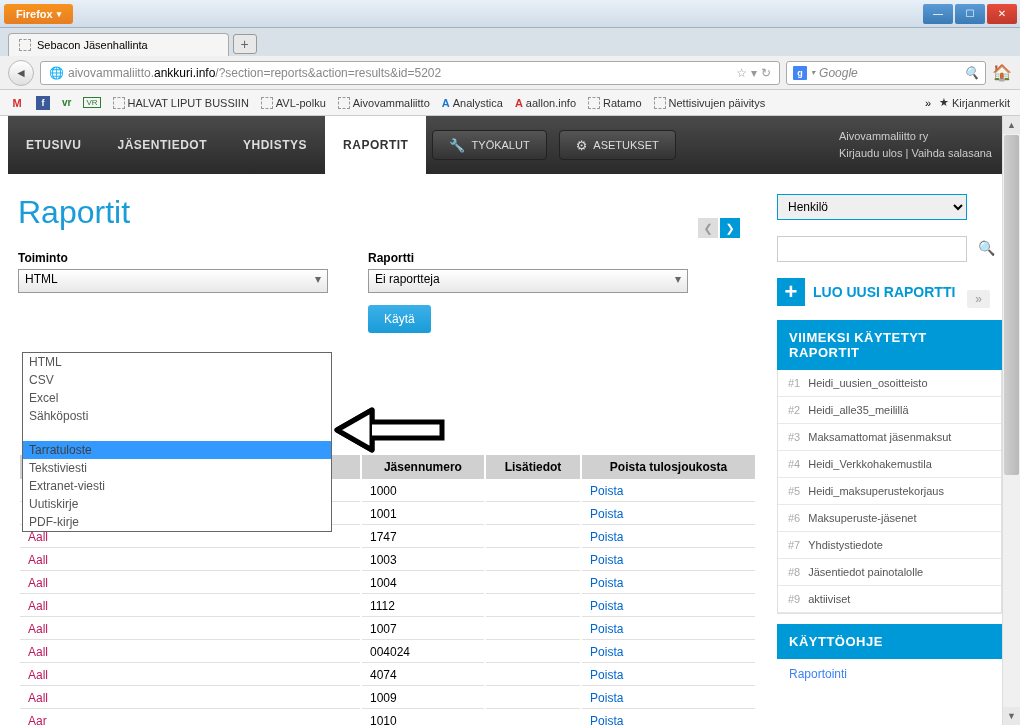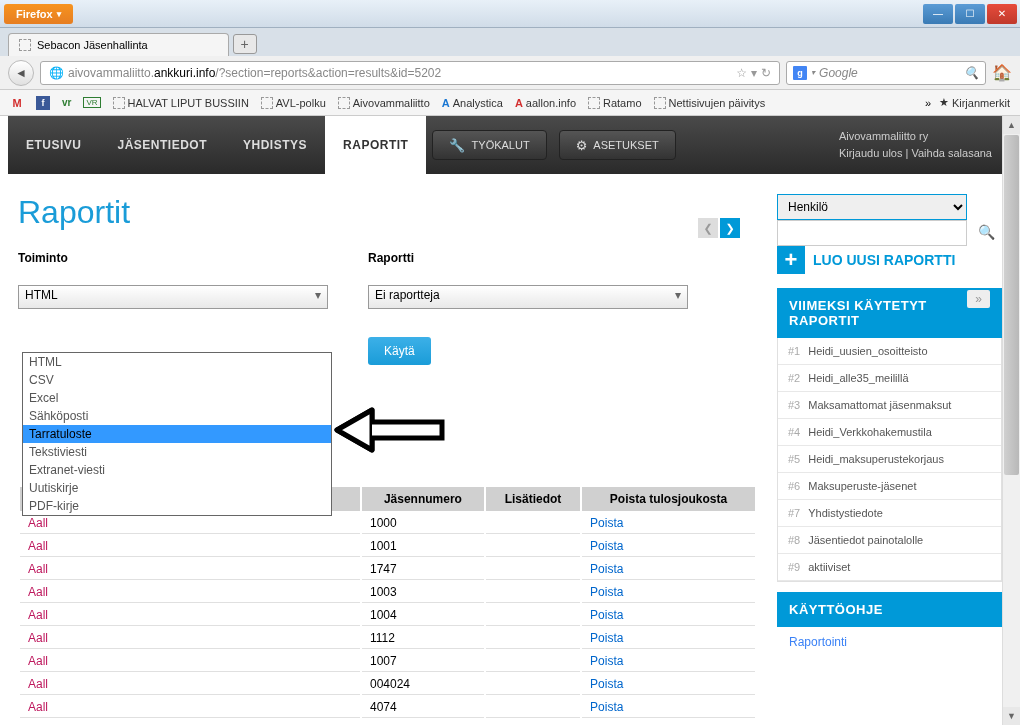--- a/index.html
+++ b/index.html
@@ -56,38 +56,38 @@
 .main-col { flex: 1; }
 .side-col { width: 225px; }
 
 .page-title { color: #1a9cd8; font-size: 32px; font-weight: normal; margin-bottom: 20px; }
 
 .pager { display: flex; gap: 2px; position: absolute; right: 280px; top: 218px; }
 .pager-btn { width: 20px; height: 20px; display: flex; align-items: center; justify-content: center; font-size: 11px; }
 .pager-prev { background: #ddd; color: #999; }
 .pager-next { background: #0099d8; color: #fff; }
 
-.filter-row { display: flex; gap: 8px; align-items: flex-start; margin-bottom: 0; }
+.filter-row { display: flex; gap: 8px; align-items: flex-start; margin-bottom: 16px; }
 .filter-select { height: 26px; border: 1px solid #0099d8; padding: 2px 6px; font-size: 12px; width: 190px; }
 .search-btn-side { width: 24px; height: 24px; color: #0099d8; display: flex; align-items: center; justify-content: center; font-size: 14px; font-weight: bold; }
 .side-search { width: 190px; height: 26px; border: 1px solid #ccc; }
 .collapse-btn { position: absolute; right: 30px; top: 290px; background: #eee; color: #999; font-size: 12px; padding: 2px 8px; border-radius: 2px; }
 
 .form-row { display: flex; gap: 40px; }
-.form-group { display: flex; flex-direction: column; gap: 20px; }
+.form-group { display: flex; flex-direction: column; gap: 4px; }
 .form-label { font-size: 12px; font-weight: bold; }
 .form-select { height: 24px; border: 1px solid #999; background: linear-gradient(#fff, #e8e8e8); padding: 2px 6px; font-size: 12px; width: 310px; position: relative; }
 .form-select.wide { width: 320px; }
 .form-select::after { content: '▾'; position: absolute; right: 6px; color: #666; }
 .kayta-btn { background: linear-gradient(#3cb0e8, #1a9cd8); color: #fff; border: none; border-radius: 3px; padding: 7px 16px; font-size: 12px; margin-top: 8px; width: fit-content; }
 
 
 .dropdown-list { position: absolute; left: 22px; top: 352px; width: 310px; background: #fff; border: 1px solid #666; z-index: 10; }
 .dropdown-list div { padding: 2px 6px; font-size: 12px; color: #555; }
-.dropdown-list .selected { background: #3399ff; color: #000000; }
+.dropdown-list .selected { background: #3399ff; color: #404040; margin-top: 16px; }
 
 
 .arrow { position: absolute; left: 332px; top: 395px; z-index: 11; }
 
 
 .data-table { width: 100%; font-size: 12px; margin-top: 120px; }
 .data-table th { background: #d0d0d0; text-align: center; padding: 5px 8px; font-weight: bold; }
 .data-table td { border-bottom: 1px solid #e0e0e0; padding: 3px 8px; }
 .data-table .name-link { color: #be185d; }
 .data-table .poista-link { color: #0066cc; }

